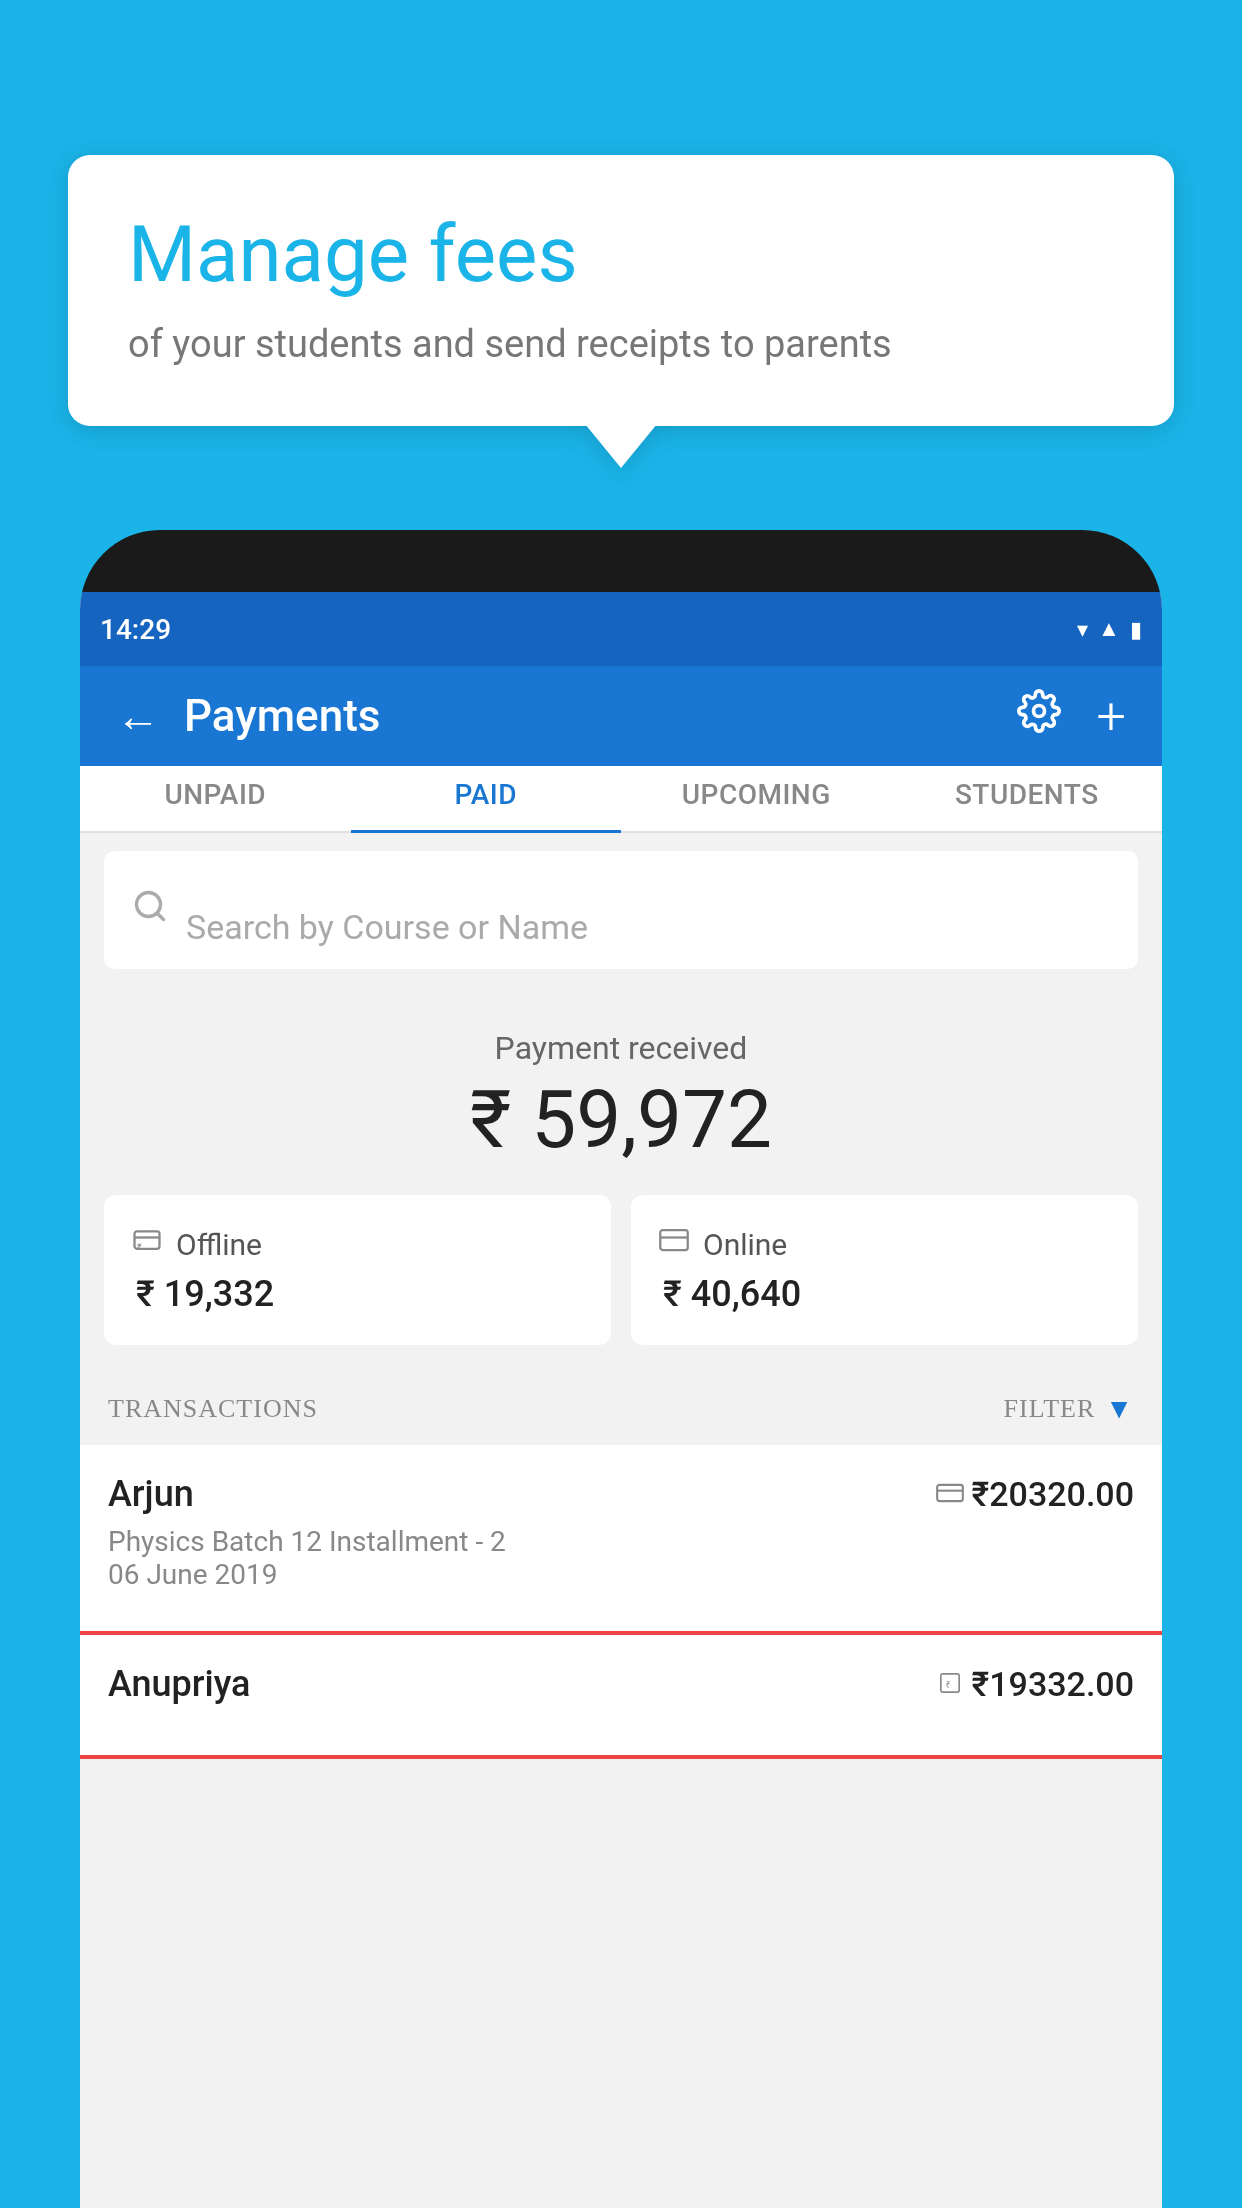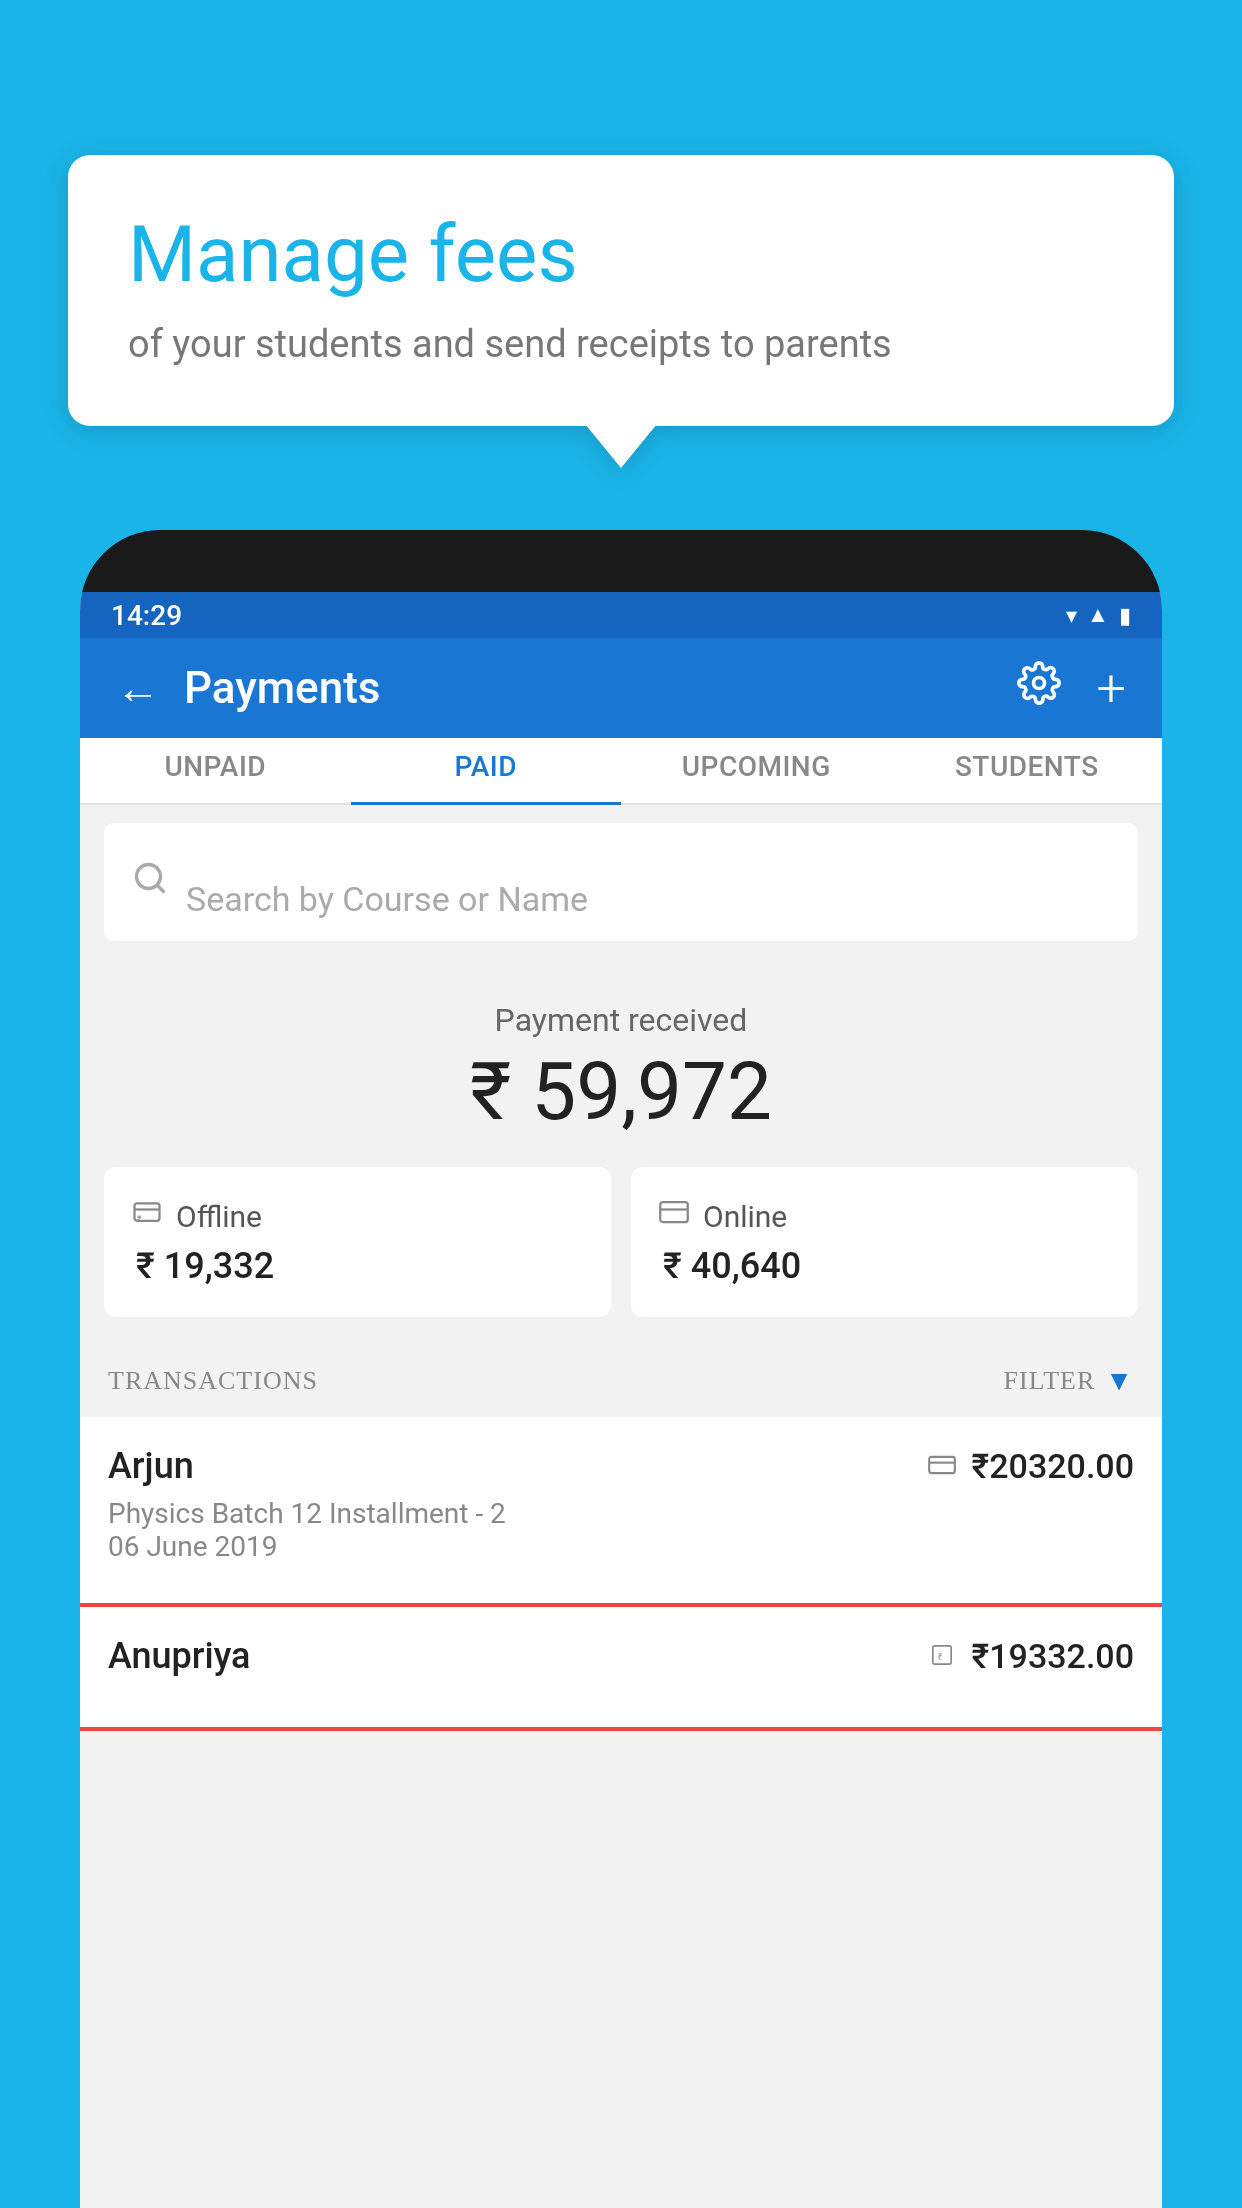--- a/index.html
+++ b/index.html
@@ -62,25 +62,25 @@
       bottom: 0;
       background: #1a1a1a;
       border-radius: 80px 80px 0 0;
       padding: 0;
       overflow: hidden;
     }
 
     
     .status-bar {
       background: #1565c0;
-      height: 46px;
+      height: 74px;
       display: flex;
       align-items: center;
       justify-content: space-between;
-      padding: 0 31px;
+      padding: 0 20px;
       position: relative;
     }
 
     .status-time {
       color: white;
       font-size: 28px;
       font-weight: 500;
     }
 
     .status-icons {
@@ -315,21 +315,21 @@
 
     .transaction-name {
       font-size: 36px;
       font-weight: 500;
       color: #222;
     }
 
     .transaction-amount-wrap {
       display: flex;
       align-items: center;
-      gap: 16px;
+      gap: 8px;
     }
 
     .transaction-amount-icon {
       font-size: 28px;
       color: #888;
     }
 
     .transaction-amount {
       font-size: 34px;
       font-weight: 500;

